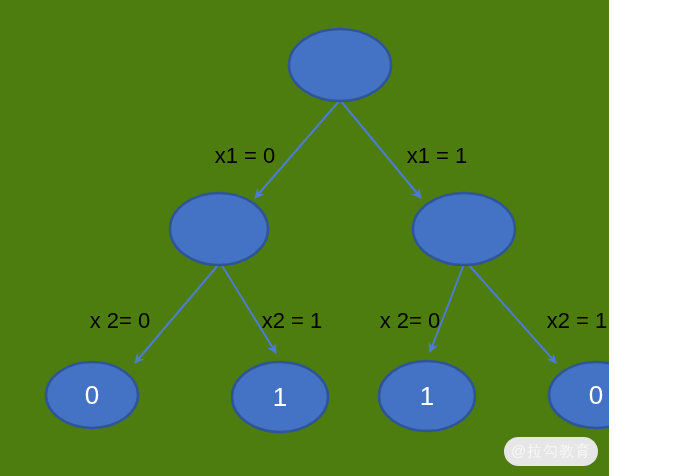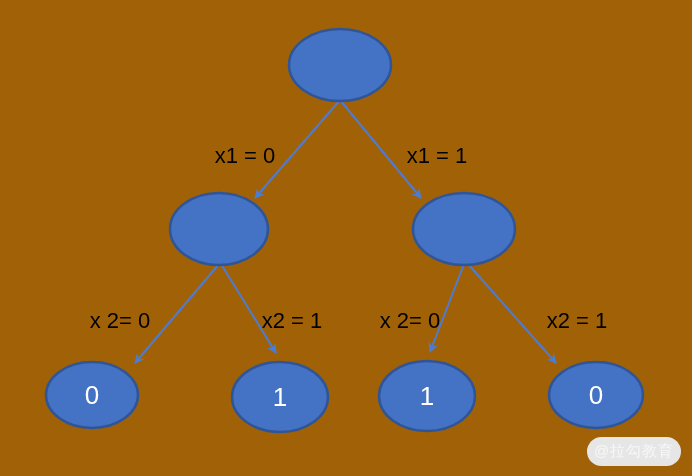--- a/index.html
+++ b/index.html
@@ -2,23 +2,23 @@
 <html><head>
 <meta charset="utf-8">
 <style>
   html, body {
     margin: 0;
     padding: 0;
     background: #ffffff;
   }
   .stage {
     position: relative;
-    width: 692px;
+    width: 609px;
     height: 476px;
-    background: #a16207;
+    background: #4d7c0f;
     overflow: hidden;
     font-family: "Liberation Sans", sans-serif;
   }
   svg { display: block; }
   .node {
     fill: #4472C4;
     stroke: #2F5597;
     stroke-width: 2.5;
   }
   .edge {

